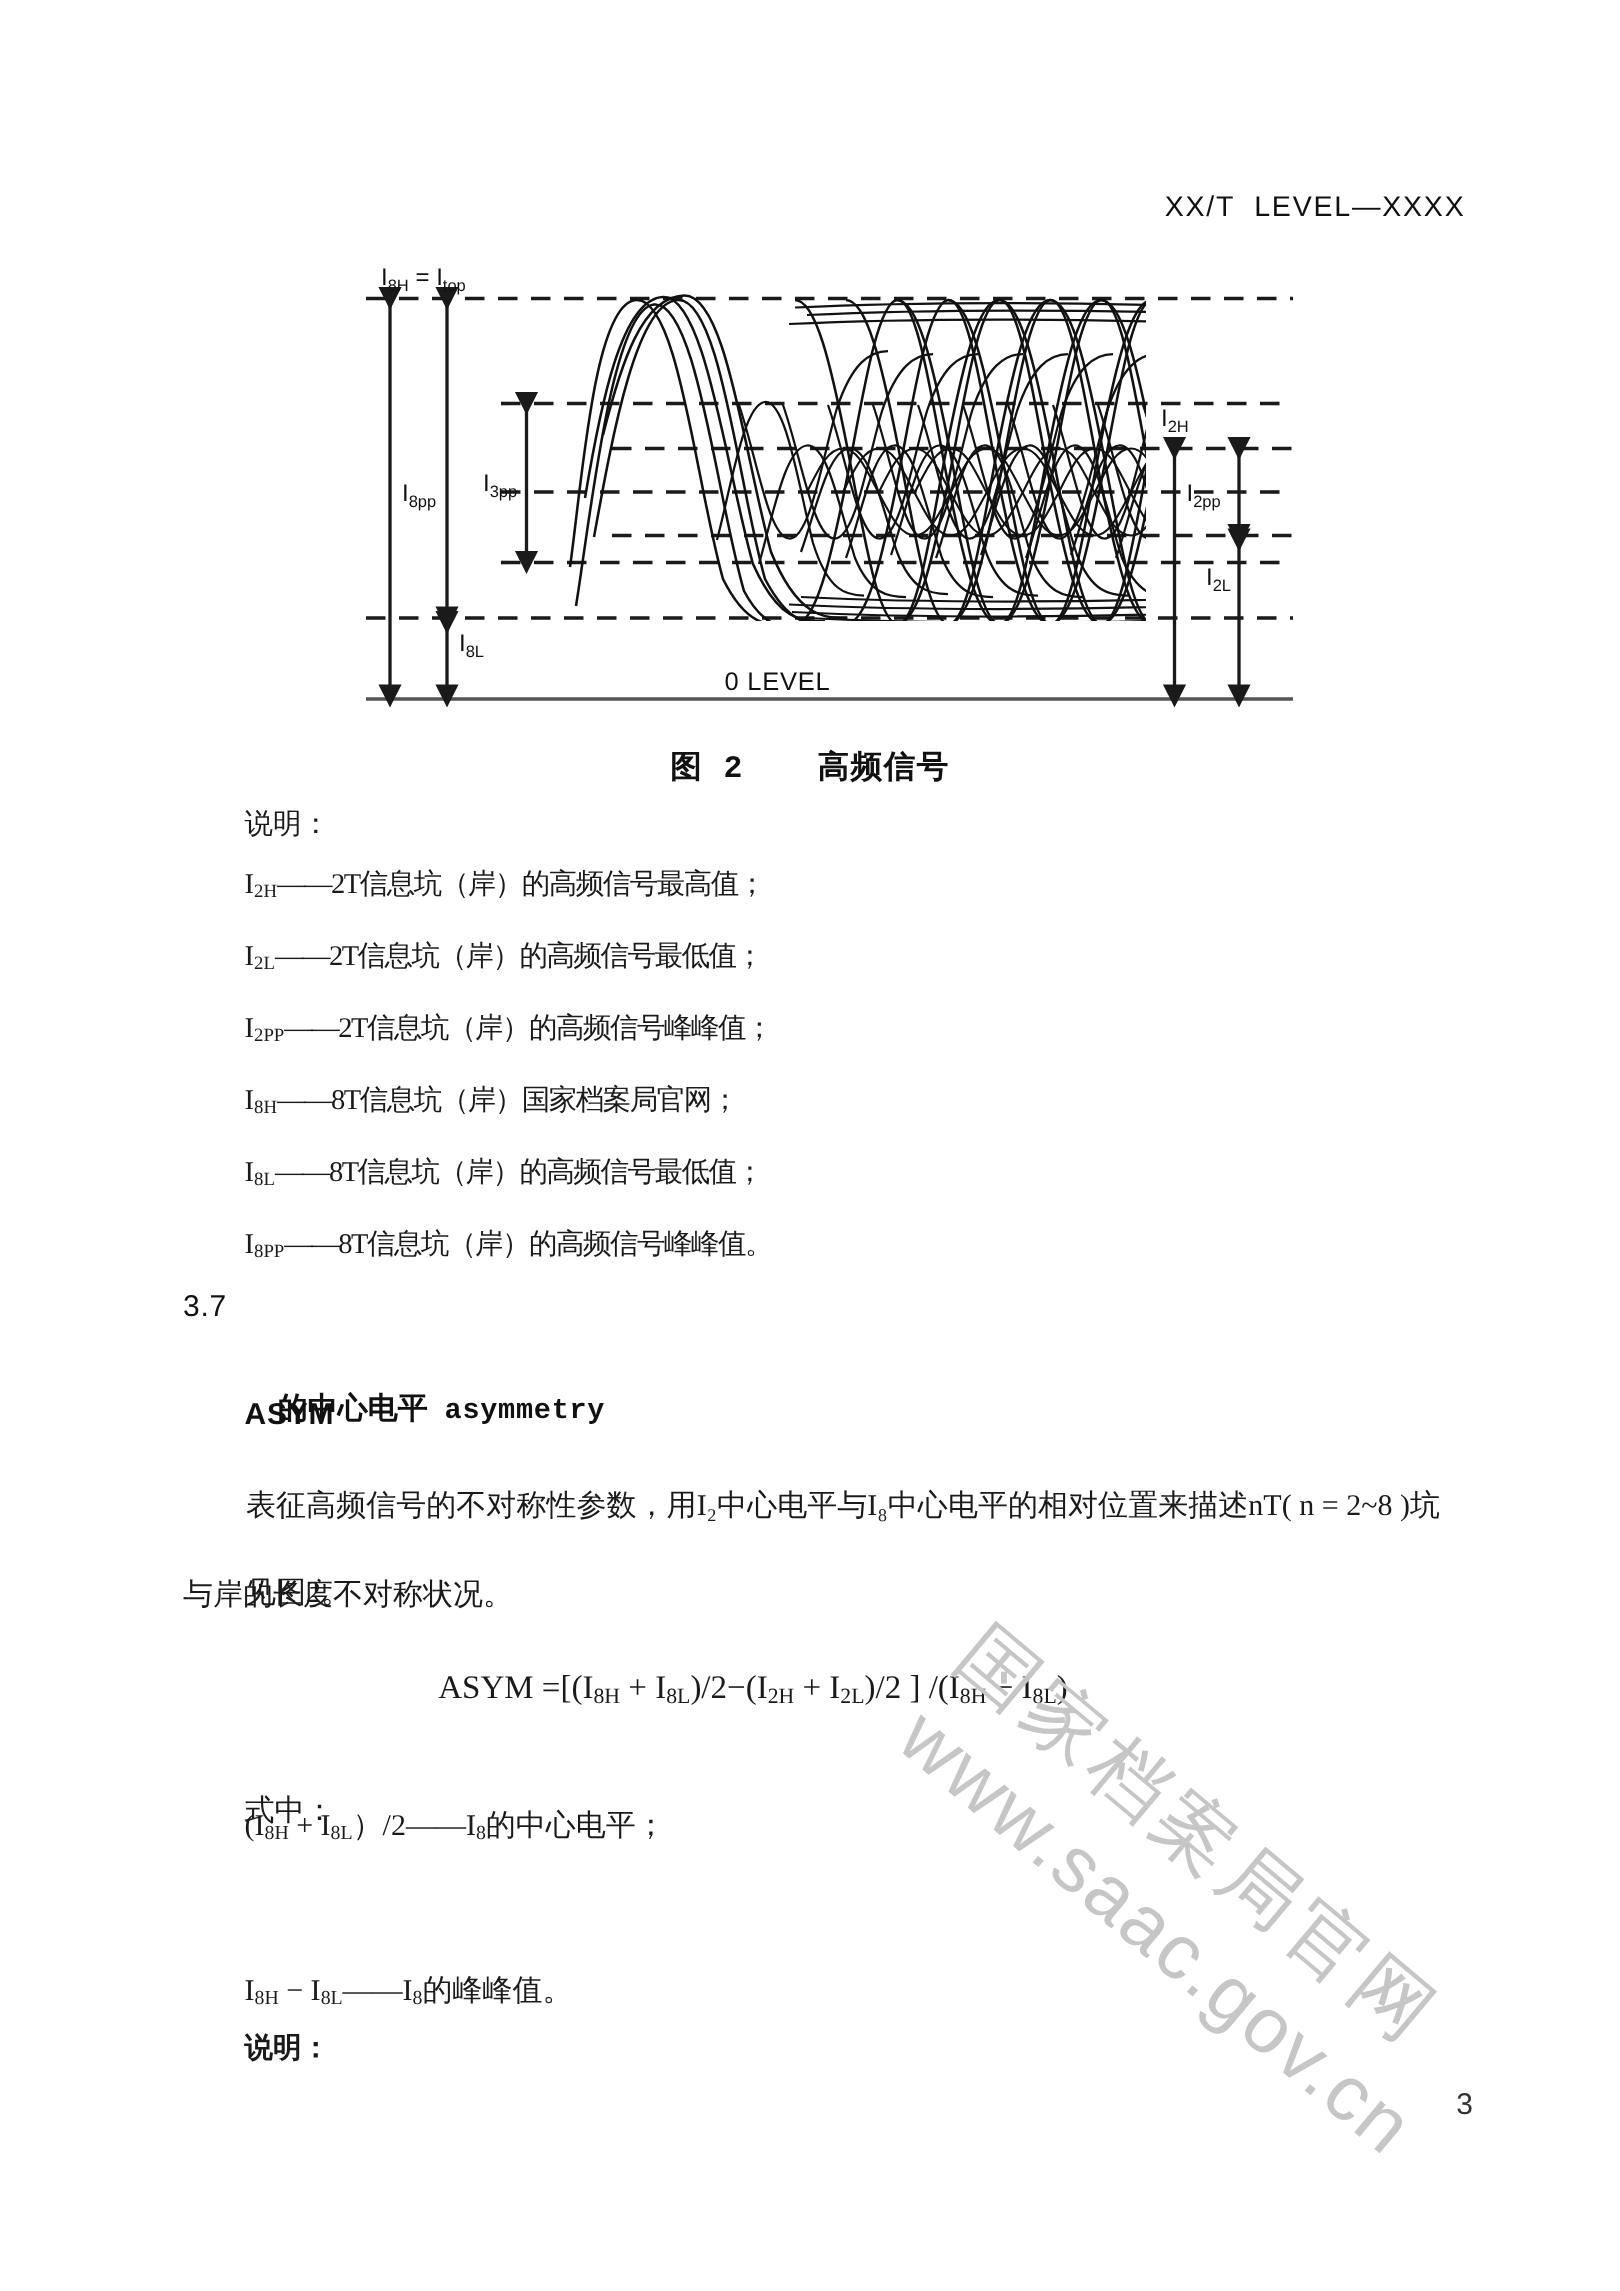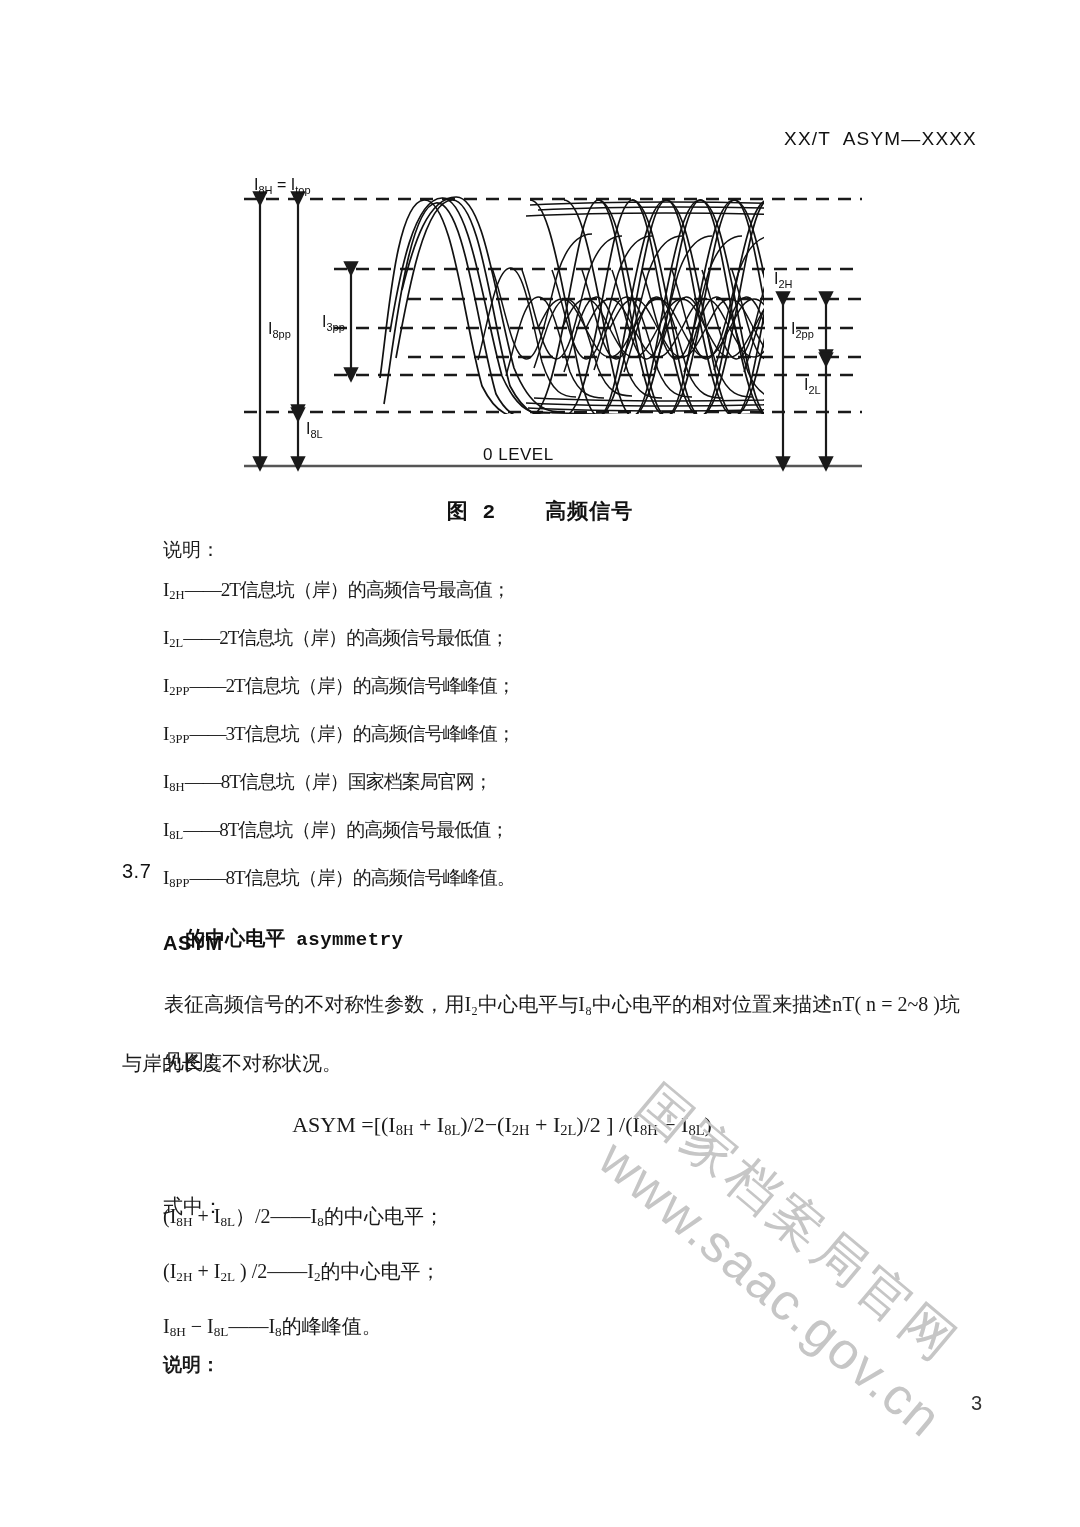--- a/index.html
+++ b/index.html
@@ -235,21 +235,21 @@
     letter-spacing: 2px;
     white-space: nowrap;
     color: #c6c6c6;
   }
 </style>
 </head>
 <body>
 
 <div class="page">
 
-  <div class="running-header">XX/T  ASYM—XXXX</div>
+  <div class="running-header">XX/T  LEVEL—XXXX</div>
 
   <div class="figure-wrap">
     <svg width="630" height="300" viewBox="0 0 630 300">
       <defs>
         <marker id="ah" markerWidth="9" markerHeight="9" refX="4.5" refY="4.5" orient="auto" markerUnits="strokeWidth">
           <path d="M1,1 L8,4.5 L1,8 z" fill="#1a1a1a"></path>
         </marker>
         <clipPath id="eyeclip">
           <rect x="140" y="20" width="386" height="222"></rect>
         </clipPath>
@@ -397,23 +397,20 @@
     <div class="legend-item">
       <span class="sym">I<sub>2H</sub></span><span class="dash">——2T信息坑（岸）的高频信号最高值；</span>
     </div>
     <div class="legend-item">
       <span class="sym">I<sub>2L</sub></span><span class="dash">——2T信息坑（岸）的高频信号最低值；</span>
     </div>
     <div class="legend-item">
       <span class="sym">I<sub>2PP</sub></span><span class="dash">——2T信息坑（岸）的高频信号峰峰值；</span>
     </div>
     <div class="legend-item">
-      <span class="sym">I<sub>3PP</sub></span><span class="dash">——3T信息坑（岸）的高频信号峰峰值；</span>
-    </div>
-    <div class="legend-item">
       <span class="sym">I<sub>8H</sub></span><span class="dash">——8T信息坑（岸）国家档案局官网；</span>
     </div>
     <div class="legend-item">
       <span class="sym">I<sub>8L</sub></span><span class="dash">——8T信息坑（岸）的高频信号最低值；</span>
     </div>
     <div class="legend-item">
       <span class="sym">I<sub>8PP</sub></span><span class="dash">——8T信息坑（岸）的高频信号峰峰值。</span>
     </div>
   </div>
 
@@ -428,23 +425,20 @@
   <div class="see-fig">见图2。</div>
 
   <div class="formula">
     ASYM&nbsp;=[(I<sub>8H</sub> + I<sub>8L</sub>)/2−(I<sub>2H</sub> + I<sub>2L</sub>)/2 ] /(I<sub>8H</sub> − I<sub>8L</sub>)
   </div>
 
   <div class="where-head">式中：</div>
 
   <div class="where-item wi-0">
     (I<sub>8H</sub> + I<sub>8L</sub>）/2——I<sub>8</sub>的中心电平；
-  </div>
-  <div class="where-item wi-1">
-    (I<sub>2H</sub> + I<sub>2L</sub> ) /2——I<sub>2</sub>的中心电平；
   </div>
   <div class="where-item wi-2">
     I<sub>8H</sub> − I<sub>8L</sub>——I<sub>8</sub>的峰峰值。
   </div>
 
   <div class="note-head">说明：</div>
 
   <div class="page-number">3</div>
 
   <div class="watermark">

